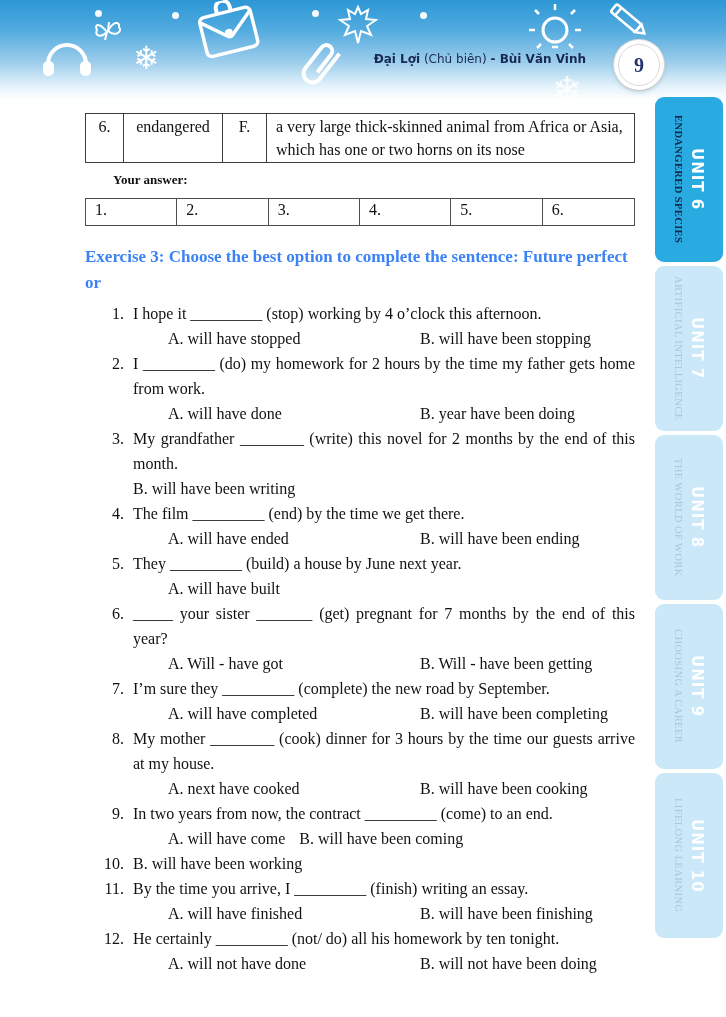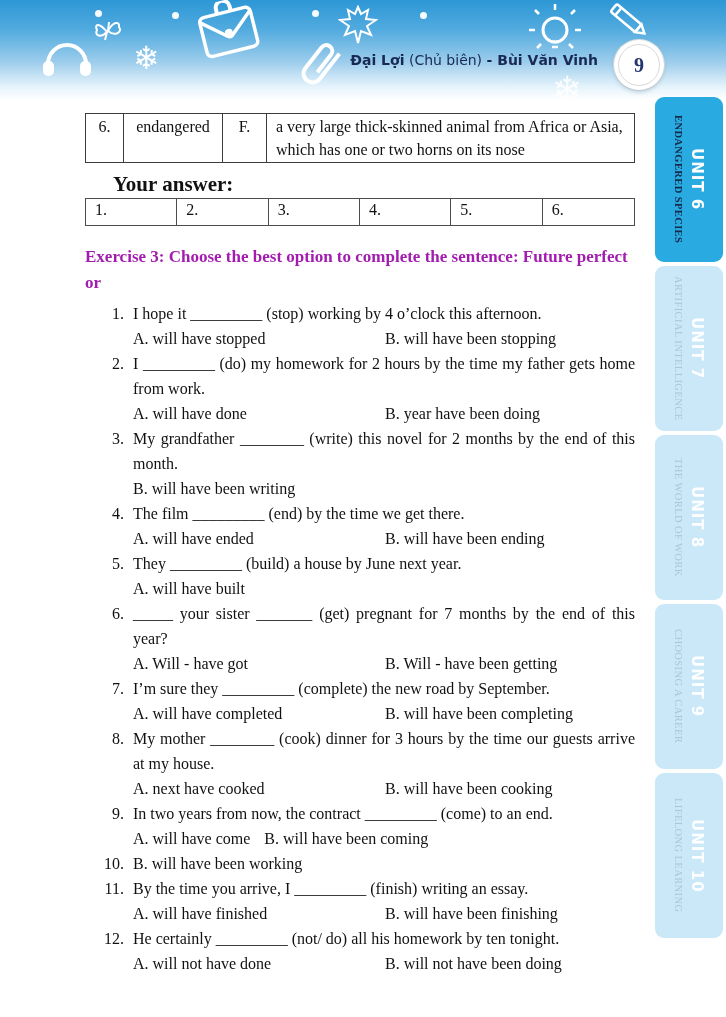--- a/index.html
+++ b/index.html
@@ -15,22 +15,22 @@
   .header-band {
     position:absolute; left:0; top:0; width:726px; height:100px;
     background:linear-gradient(180deg,#2d97d5 0%,#52abdf 30%,#9dcdec 62%,#e3f2fb 86%,#ffffff 100%);
   }
   .hicon { position:absolute; color:#fff; }
   .hicon svg { display:block; }
   .dot { position:absolute; width:7px; height:7px; border-radius:50%; background:#fff; opacity:.95; }
   .snow { font-family:"DejaVu Sans",sans-serif; color:#fff; line-height:1; }
 
   .header-byline {
-    position:absolute; top:52px; right:128px; white-space:nowrap;
-    font-family:"DejaVu Sans",sans-serif; font-size:14px; color:#182a54;
+    position:absolute; top:52px; right:140px; white-space:nowrap;
+    font-family:"DejaVu Sans",sans-serif; font-size:12px; color:#182a54;
   }
   .header-byline .b { font-weight:bold; }
   .page-circle {
     position:absolute; top:40px; right:62px; width:50px; height:50px;
     background:#fff; border-radius:50%;
     box-shadow:0 2px 4px rgba(120,150,170,.45), 0 0 0 1px #e4e4e4;
     display:flex; align-items:center; justify-content:center;
   }
   .page-circle::before {
     content:""; position:absolute; inset:4px; border-radius:50%;
@@ -44,42 +44,42 @@
   .content { position:absolute; left:85px; top:113px; width:550px; }
 
   .match-table {
     display:grid; grid-template-columns:38px 99px 44px 1fr;
     border:1.5px solid #3c3c3c; font-size:16px; line-height:23px;
   }
   .match-table > div { border-right:1.5px solid #3c3c3c; padding:1px 4px; min-height:45px; }
   .match-table > div:last-child { border-right:none; padding:1px 9px; }
   .mc-center { text-align:center; }
 
-  .your-answer-label { margin:9px 0 1px 28px; font-weight:bold; font-size:21px; height:22px; }
+  .your-answer-label { margin:9px 0 1px 28px; font-weight:bold; font-size:13px; height:22px; }
 
   .answer-table {
     display:grid; grid-template-columns:repeat(6,1fr); margin-top:4px;
     border:1.5px solid #4d4d4d; height:28px; font-size:16px;
   }
   .answer-table > div { border-right:1.5px solid #4d4d4d; padding:2px 0 0 9px; }
   .answer-table > div:last-child { border-right:none; }
 
   .exercise-title {
-    margin-top:18px; color:#a21caf; font-weight:bold;
+    margin-top:18px; color:#3b82f6; font-weight:bold;
     font-size:17px; line-height:26px;
   }
   .exercise-title .t2 { padding-left:76px; }
 
   .questions { margin-top:5px; }
   .q { display:flex; font-size:16px; line-height:25px; }
   .q-num { flex:none; width:48px; text-align:right; padding-right:9px; }
   .q-body { flex:1; min-width:0; }
   .q-text { text-align:justify; }
   .q-options { display:flex; }
-  .q-options .opt-a { flex:none; width:252px; }
+  .q-options .opt-a { flex:none; width:252px;margin-left:35px; }
   .q-options.inline .opt-a { width:auto; margin-right:14px; }
 
   
   .sidebar { position:absolute; top:97px; right:3px; width:68px; }
   .tab {
     height:165px; margin-bottom:4px; border-radius:9px;
     background:#cbe8f8;
     display:flex; flex-direction:row; align-items:center; justify-content:center;
     gap:4px; cursor:pointer;
   }

